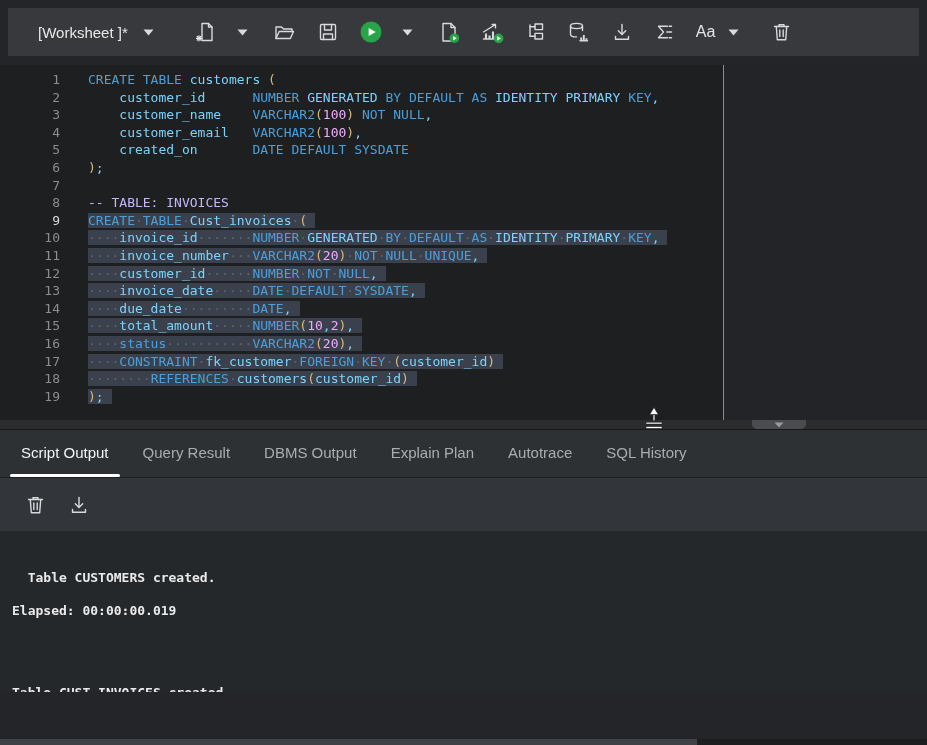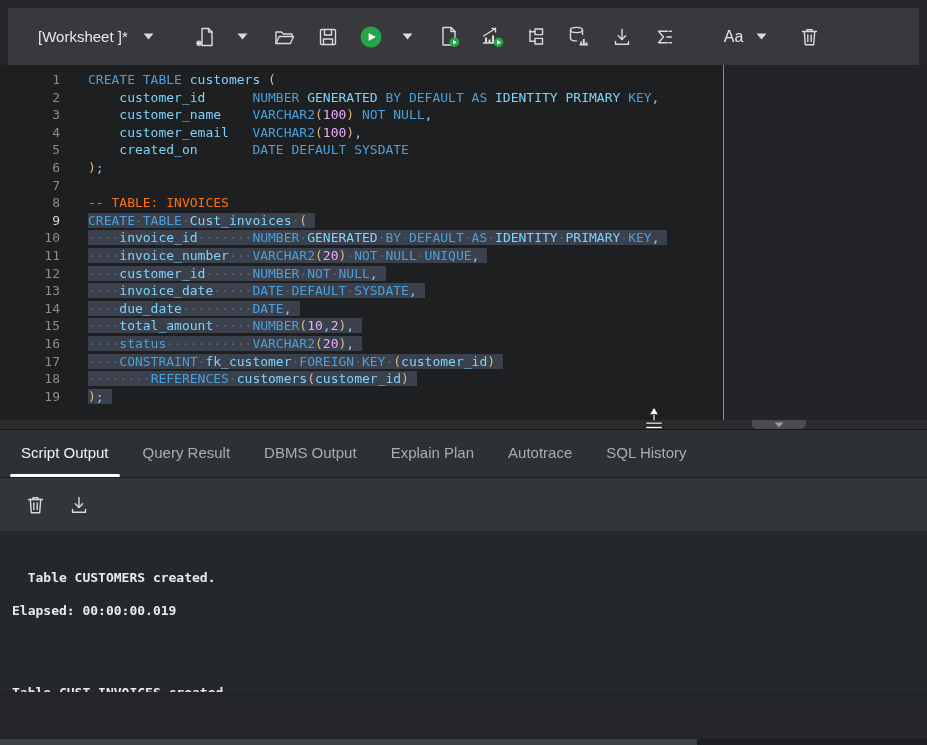--- a/index.html
+++ b/index.html
@@ -3,44 +3,44 @@
 <meta charset="utf-8">
 <style>
   html,body{margin:0;padding:0;}
   body{
     width:927px;height:745px;position:relative;overflow:hidden;
     background:#242528;font-family:"Liberation Sans",sans-serif;
     -webkit-font-smoothing:antialiased;
   }
   
   .topbar{
-    position:absolute;left:8px;top:8px;right:8px;height:57px;
+    position:absolute;left:8px;top:8px;right:8px;height:48px;
     background:#37393c;display:flex;align-items:center;padding-left:30px;box-sizing:border-box;
   }
   .ws-btn{display:flex;align-items:center;gap:15px;color:#e8e8e8;font-size:15px;margin-right:40px;cursor:default;}
   .caret{width:11px;height:7px;flex:0 0 auto;}
   .caret svg{display:block;}
   .icon-btn{width:24px;height:24px;display:flex;align-items:center;justify-content:center;margin-right:19px;flex:0 0 auto;}
   .icon-btn.small{width:12px;margin-right:24px;}
   .icon-btn svg{display:block;}
-  .aa-btn{display:flex;align-items:center;gap:13px;color:#e4e4e4;font-size:16px;margin-right:14px;margin-left:28px;}
+  .aa-btn{display:flex;align-items:center;gap:13px;color:#e4e4e4;font-size:16px;margin-right:14px;}
   .stroke{fill:none;stroke:#d9dadb;stroke-width:1.4;stroke-linecap:round;stroke-linejoin:round;}
   
   .editor{
     position:absolute;left:0;top:65px;width:724px;height:355px;background:#1e1f21;
     font-family:"DejaVu Sans Mono",monospace;font-size:13px;line-height:17.6px;
     padding-top:6px;box-sizing:border-box;overflow:hidden;
   }
   .cl{white-space:pre;display:flex;}
   .ln{width:60px;text-align:right;color:#8a8d8f;flex:0 0 auto;user-select:none;}
   .lnact{color:#d8dadc;}
   .ct{padding-left:28px;}
   .k{color:#4b9fda;}
   .i{color:#7dd3fc;}
-  .c{color:#f97316;}
+  .c{color:#c4b5fd;}
   .n{color:#f0abfc;}
   .p{color:#d7ba7d;}
   .wd{color:#5f6771;}
   .selw{background:#3a414c;padding-right:8px;}
   .editor-divider{position:absolute;left:723px;top:65px;width:1px;height:355px;background:#8c8c8c;}
   .right-pane{position:absolute;left:724px;top:65px;right:0;height:355px;background:#232427;}
   
   .splitter{position:absolute;left:0;top:420px;right:0;height:10px;background:#2b2c2e;border-bottom:1px solid #17181a;box-sizing:border-box;}
   .split-handle{
     position:absolute;left:752px;top:420px;width:54px;height:9px;background:#4a4c4f;

